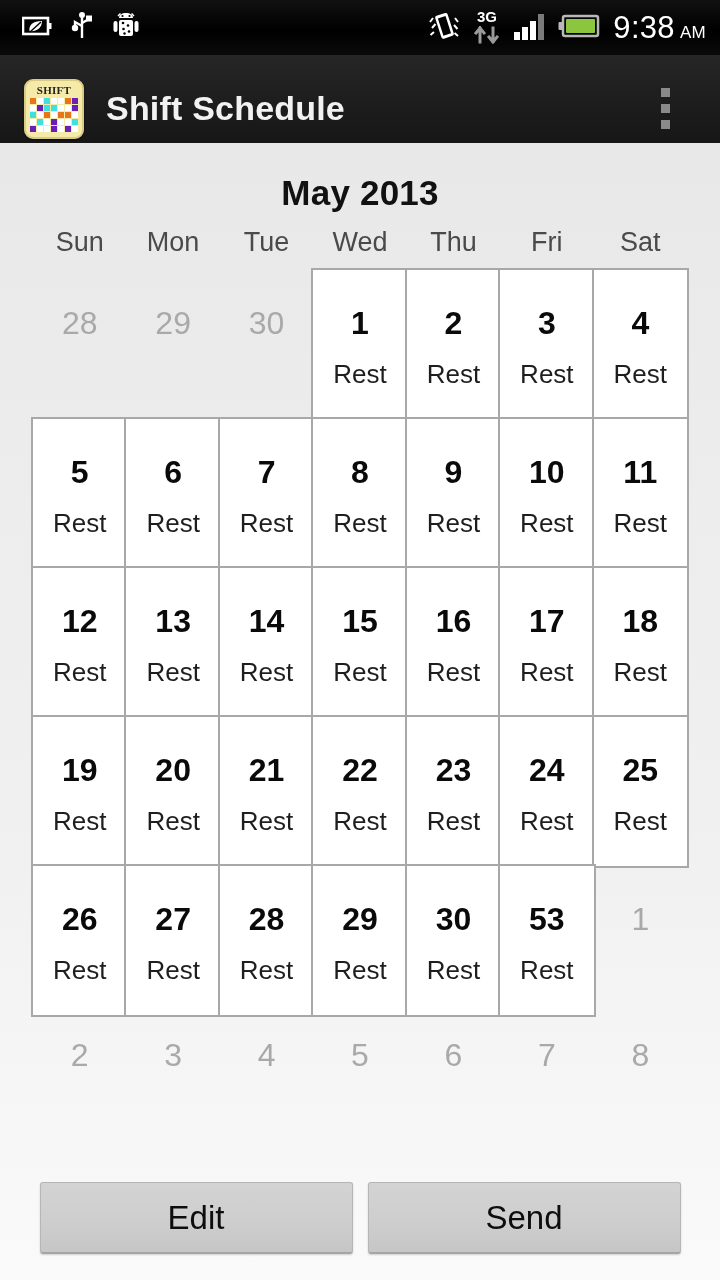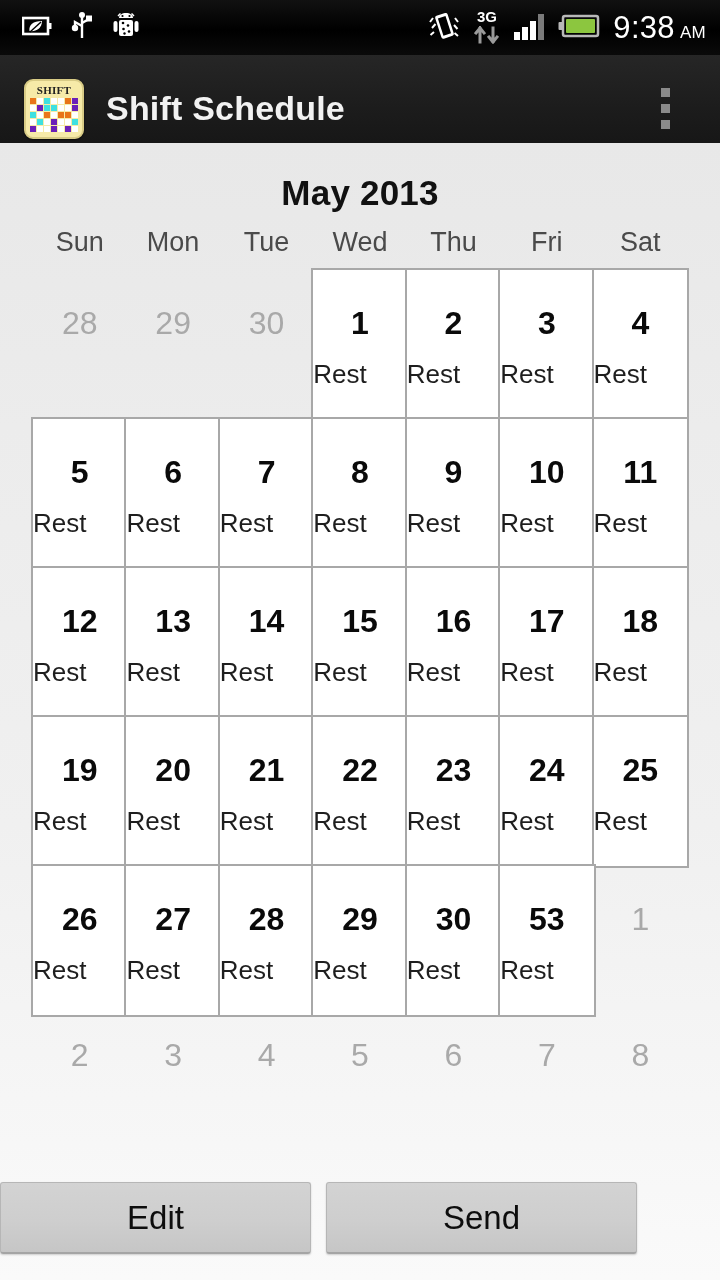--- a/index.html
+++ b/index.html
@@ -91,34 +91,34 @@
     box-shadow:0 0 0 2px #a8a8a8;
     z-index:1;
   }
   .daynum{
     font-size:32px; font-weight:700; color:#0a0a0a;
     margin-top:36px; line-height:34px;
   }
   .cell.out .daynum{ font-weight:400; color:#a9a9a9; }
   .shift{
     font-size:26px; color:#1e1e1e; font-weight:400;
-    position:absolute; bottom:29px; left:0; right:0; 
+    position:absolute; bottom:29px; left:0; right:0; text-align:center;
   }
   
   #trailing-row{
     width:654px; margin:0 auto; display:grid;
     grid-template-columns:repeat(7,1fr);
   }
   #trailing-row div{
     text-align:center; font-size:32px; color:#a9a9a9; padding-top:22px;
   }
 
   
   #buttonbar{
-    position:absolute; left:0; bottom:26px; width:637px;
+    position:absolute; left:0; bottom:26px; width:720px;
     display:flex; justify-content:center; gap:15px;
   }
   .btn{
     width:313px; height:72px;
     background:linear-gradient(to bottom,#d3d3d3 0%,#cecece 55%,#c6c6c6 100%);
     border:1px solid #b6b6b6; border-bottom:2px solid #a5a5a5;
     border-radius:3px;
     font-family:"Liberation Sans", sans-serif;
     font-size:33px; color:#0d0d0d;
     display:flex; align-items:center; justify-content:center;

